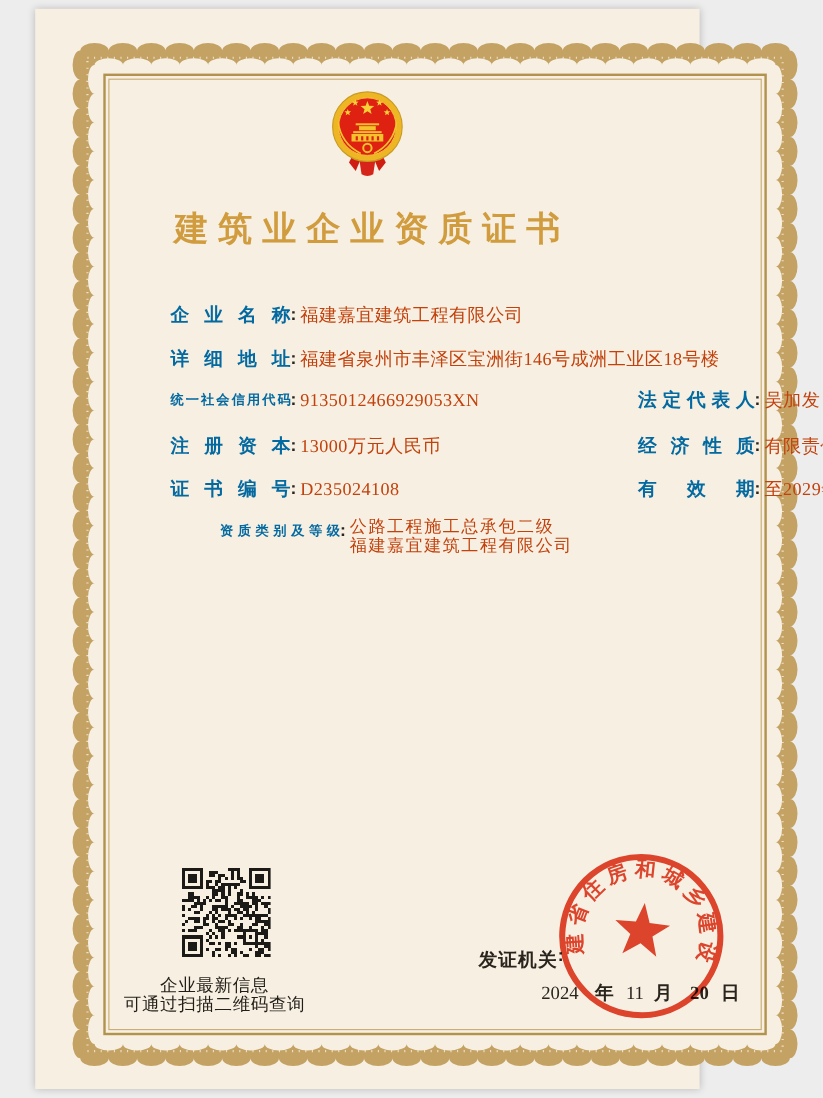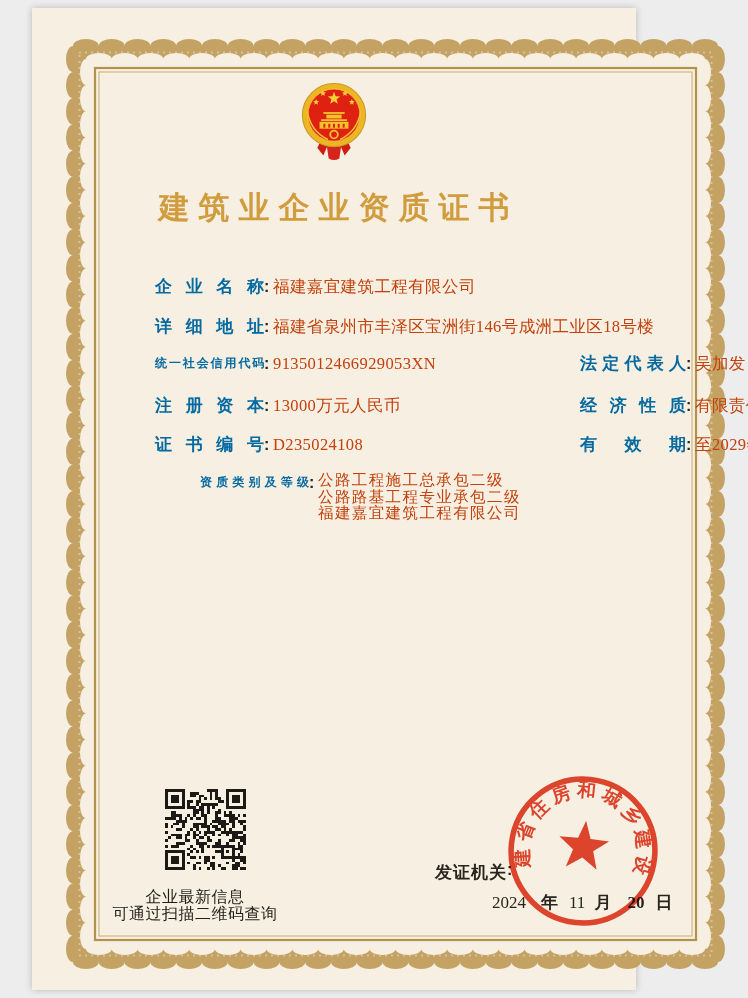--- a/index.html
+++ b/index.html
@@ -184,21 +184,21 @@
         <span class="lbl">注册资本</span><span class="colon">:</span><span class="val">13000万元人民币</span>
         <span class="col2"><span class="lbl">经济性质</span><span class="colon">:</span><span class="val">有限责任公司</span></span>
       </div>
 
       <div class="frow" style="top:426px">
         <span class="lbl">证书编号</span><span class="colon">:</span><span class="val">D235024108</span>
         <span class="col2"><span class="lbl">有效期</span><span class="colon">:</span><span class="val">至2029年11月05日</span></span>
       </div>
 
       <div class="frow" style="top:464px">
-        <span class="lbl mid">资质类别及等级</span><span class="colon">:</span><span class="qual-lines"><span class="val">公路工程施工总承包二级</span><span class="val">公路路基工程专业承包二级</span><span class="val">福建嘉宜建筑工程有限公司</span></span>
+        <span class="lbl mid">资质类别及等级</span><span class="colon">:</span><span class="qual-lines"><span class="val">公路工程施工总承包二级</span><span class="val">福建嘉宜建筑工程有限公司</span></span>
       </div>
     </div>
 
     <div class="qr">
       <svg id="qr-svg" width="81" height="81" viewBox="0 0 29 29" shape-rendering="crispEdges">
           <rect x="15" y="0" width="1" height="1" fill="#1c1a17"></rect>
           <rect x="16" y="0" width="1" height="1" fill="#1c1a17"></rect>
           <rect x="17" y="0" width="1" height="1" fill="#1c1a17"></rect>
           <rect x="18" y="0" width="1" height="1" fill="#1c1a17"></rect>
           <rect x="9" y="1" width="1" height="1" fill="#1c1a17"></rect>

